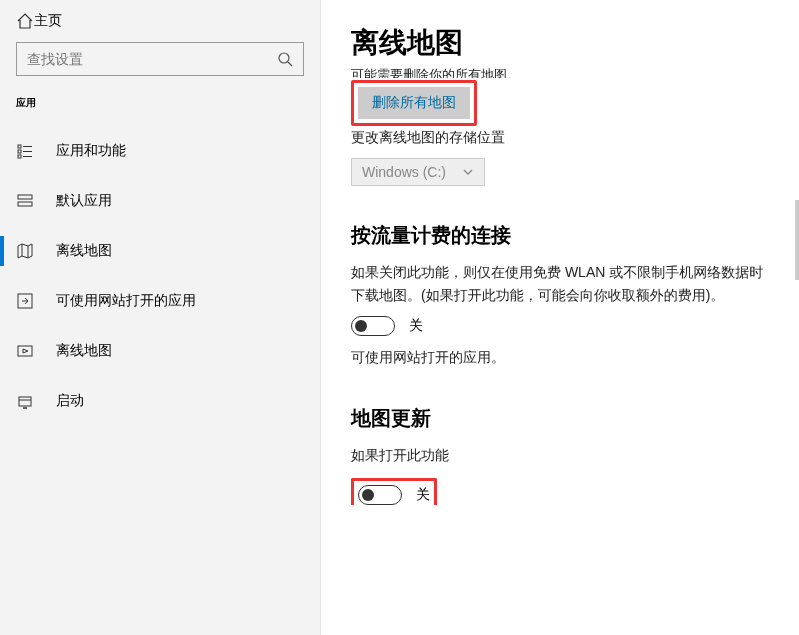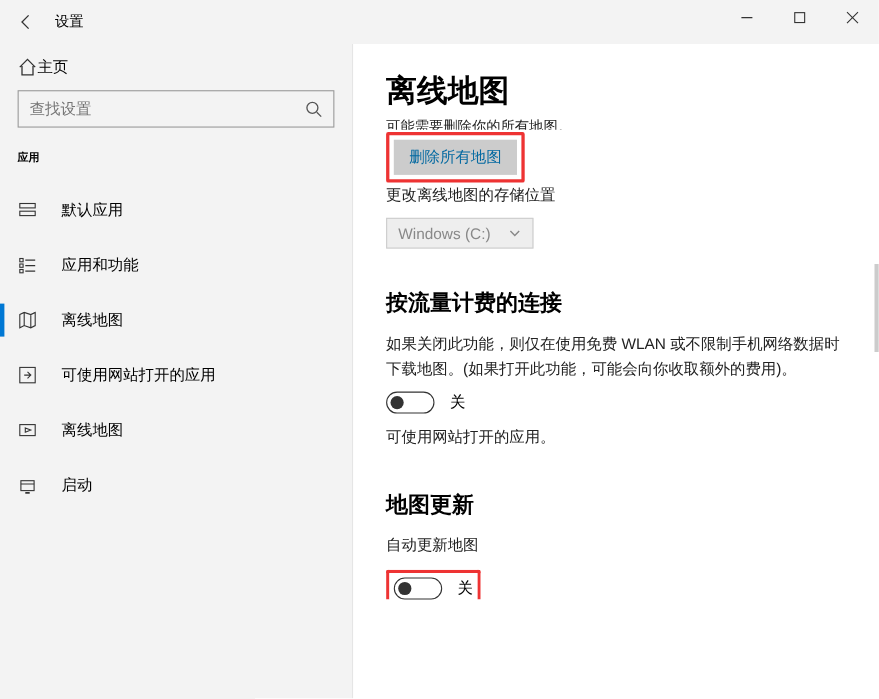--- a/index.html
+++ b/index.html
@@ -133,45 +133,20 @@
   }
   .scrollhint {
     position:absolute;right:0;top:200px;width:4px;height:80px;background:#ccc;
   }
   svg { display:block; }
 </style>
 </head>
 <body>
 
 <div class="window">
-  <div class="titlebar">
-    <div class="back">
-      <svg width="16" height="16" viewBox="0 0 16 16">
-          <path d="M10 2 L4 8 L10 14" stroke="#333" stroke-width="1.2" fill="none"></path>
-        </svg>
-    </div>
-    <div class="title">设置</div>
-    <div class="win-controls">
-      <div>
-        <svg width="12" height="12" viewBox="0 0 12 12">
-            <line x1="1" y1="6" x2="11" y2="6" stroke="#333" stroke-width="1"></line>
-          </svg>
-      </div>
-      <div>
-        <svg width="12" height="12" viewBox="0 0 12 12">
-            <rect x="1.5" y="1.5" width="9" height="9" stroke="#333" stroke-width="1" fill="none"></rect>
-          </svg>
-      </div>
-      <div>
-        <svg width="12" height="12" viewBox="0 0 12 12">
-            <path d="M1 1 L11 11 M11 1 L1 11" stroke="#333" stroke-width="1"></path>
-          </svg>
-      </div>
-    </div>
-  </div>
 
   <div class="content">
     <div class="sidebar">
       <div class="home-row">
         <svg width="18" height="18" viewBox="0 0 18 18">
             <path d="M2 9 L9 2 L16 9 M4 8 V16 H14 V8" stroke="#333" stroke-width="1.2" fill="none"></path>
           </svg>
         <span>主页</span>
       </div>
       <div class="search-wrap">
@@ -182,38 +157,38 @@
               <line x1="11" y1="11" x2="15" y2="15" stroke="#555" stroke-width="1.2"></line>
             </svg>
         </div>
       </div>
       <div class="section-title">应用</div>
 
       <div class="nav">
         <div class="nav-item">
           <span class="icon">
               <svg width="16" height="16" viewBox="0 0 16 16">
-                <rect x="1" y="2" width="14" height="4" stroke="#333" fill="none"></rect>
-                <rect x="1" y="9" width="14" height="4" stroke="#333" fill="none"></rect>
-              </svg>
-            </span>
-          <span>默认应用</span>
-        </div>
-        <div class="nav-item">
-          <span class="icon">
-              <svg width="16" height="16" viewBox="0 0 16 16">
                 <rect x="1" y="2" width="3" height="3" stroke="#333" fill="none"></rect>
                 <rect x="1" y="7" width="3" height="3" stroke="#333" fill="none"></rect>
                 <rect x="1" y="12" width="3" height="3" stroke="#333" fill="none"></rect>
                 <line x1="6" y1="3.5" x2="15" y2="3.5" stroke="#333"></line>
                 <line x1="6" y1="8.5" x2="15" y2="8.5" stroke="#333"></line>
                 <line x1="6" y1="13.5" x2="15" y2="13.5" stroke="#333"></line>
               </svg>
             </span>
           <span>应用和功能</span>
+        </div>
+        <div class="nav-item">
+          <span class="icon">
+              <svg width="16" height="16" viewBox="0 0 16 16">
+                <rect x="1" y="2" width="14" height="4" stroke="#333" fill="none"></rect>
+                <rect x="1" y="9" width="14" height="4" stroke="#333" fill="none"></rect>
+              </svg>
+            </span>
+          <span>默认应用</span>
         </div>
         <div class="nav-item selected">
           <span class="icon">
               <svg width="16" height="16" viewBox="0 0 16 16">
                 <path d="M1 3 L5 1 L11 3 L15 1 V13 L11 15 L5 13 L1 15 Z M5 1 V13 M11 3 V15" stroke="#333" stroke-width="1" fill="none"></path>
               </svg>
             </span>
           <span>离线地图</span>
         </div>
         <div class="nav-item">
@@ -269,21 +244,21 @@
       <div class="desc">如果关闭此功能，则仅在使用免费 WLAN 或不限制手机网络数据时下载地图。(如果打开此功能，可能会向你收取额外的费用)。</div>
       <div class="toggle-row">
         <div class="toggle">
             <div class="knob"></div>
           </div>
         <span>关</span>
       </div>
       <div class="desc">可使用网站打开的应用。</div>
 
       <h2 class="sub">地图更新</h2>
-      <div class="desc">自动更新地图</div>
+      <div class="desc">如果打开此功能</div>
       <div class="highlight-box partial">
         <div class="toggle-row" style="margin:0;">
           <div class="toggle">
               <div class="knob"></div>
             </div>
           <span>关</span>
         </div>
       </div>
 
       <div class="scrollhint"></div>

